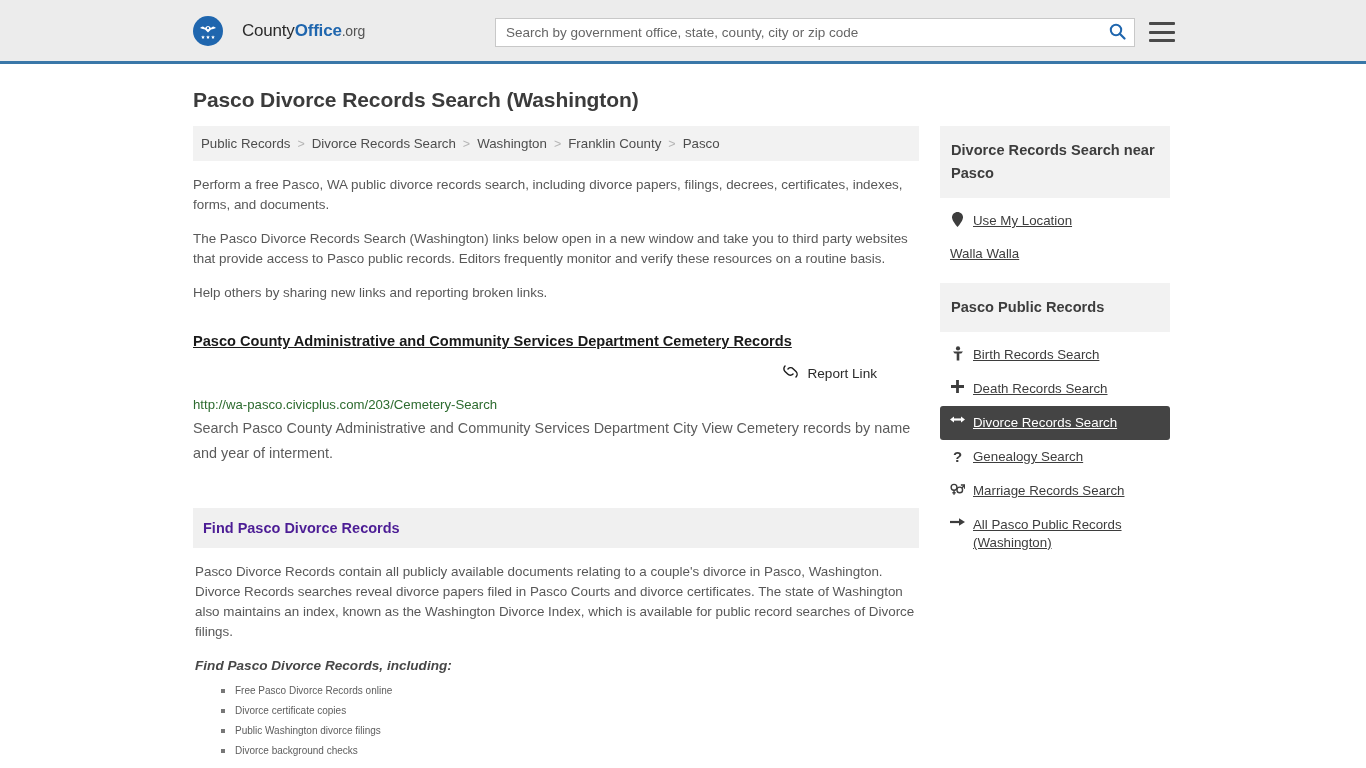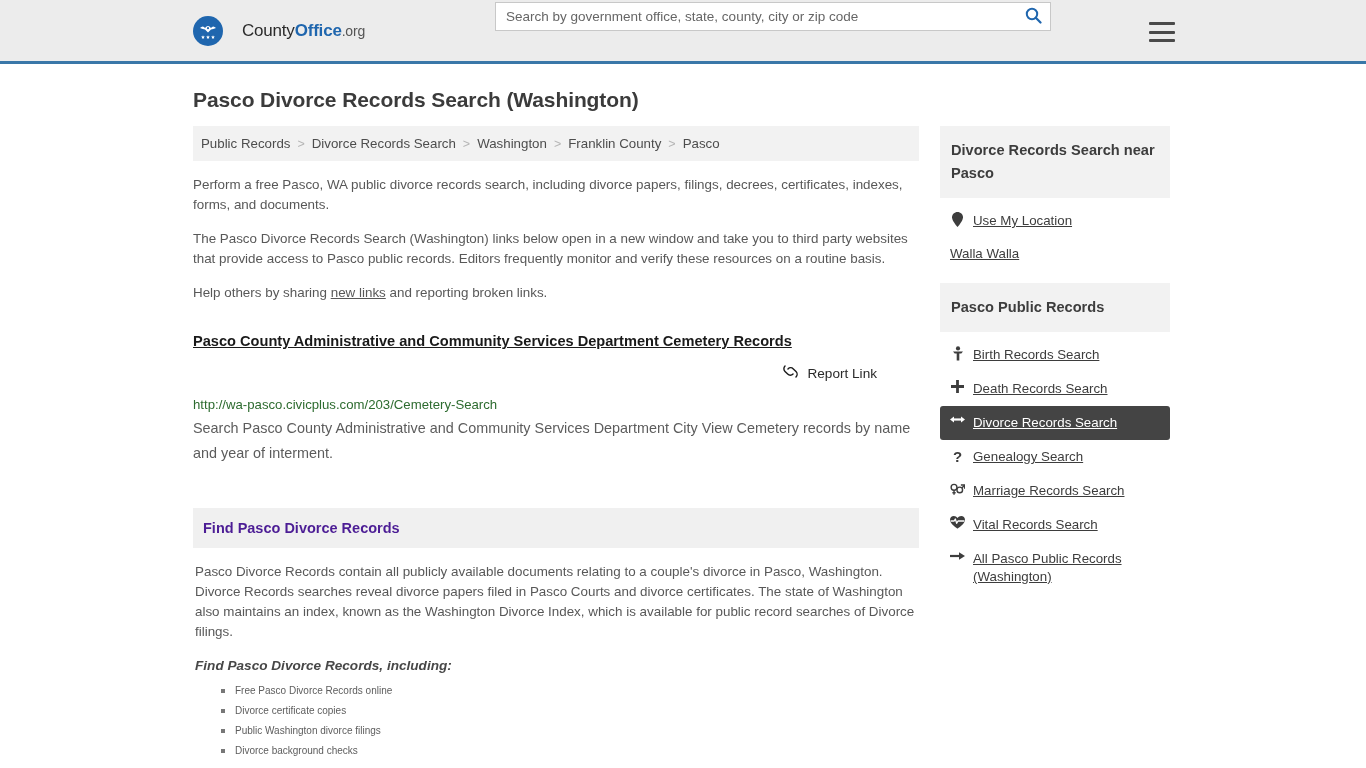--- a/index.html
+++ b/index.html
@@ -41,22 +41,22 @@
     color: #2b2b2b;
     letter-spacing: -0.2px;
     white-space: nowrap;
   }
   .logo-text .b { color: #1f66ae; font-weight: bold; }
   .logo-text .o { color: #555; font-size: 14px; }
 
   .search-box {
     position: absolute;
     left: 495px;
-    top: 2px;
-    width: 556px;
+    top: 18px;
+    width: 640px;
     height: 29px;
     background: #ffffff;
     border: 1px solid #c8c8c8;
     display: flex;
     align-items: center;
   }
   .search-input {
     flex: 1;
     border: none;
     outline: none;
@@ -122,21 +122,21 @@
   }
   .crumb-sep { color: #b5b5b5; margin: 0 7px; font-size: 12.5px; }
 
   
   .para {
     font-size: 13.4px;
     line-height: 20px;
     color: #585858;
     margin: 0 0 14px 0;
   }
-  .para a { color: #585858; text-decoration: underline; }
+  .para a { color: #585858; }
 
   
   .record-block { margin-top: 28px; }
   .record-title {
     display: inline-block;
     font-size: 14.6px;
     font-weight: bold;
     color: #1a1a1a;
     text-decoration: underline;
     cursor: pointer;
@@ -418,29 +418,20 @@
                   <line x1="2.5" y1="11" x2="6.1" y2="11"></line>
                   <circle cx="10.4" cy="8.0" r="3.0"></circle>
                   <line x1="12.6" y1="5.9" x2="15.3" y2="3.2"></line>
                   <path d="M11.6 2.8 H15.6 V6.6"></path>
                 </g>
               </svg>
             </span>
             <span class="label">Marriage Records Search</span>
           </div>
 
-          <div class="side-item">
-            <span class="ico">
-              <svg width="15" height="13" viewBox="0 0 15 13">
-                <path d="M7.5 12.5 C7.5 12.5 0 7.8 0 3.9 C0 1.6 1.7 0 3.8 0 C5.3 0 6.7 0.9 7.5 2.1 C8.3 0.9 9.7 0 11.2 0 C13.3 0 15 1.6 15 3.9 C15 7.8 7.5 12.5 7.5 12.5 Z" fill="#3d3d3d"></path>
-                <path d="M0.6 5.0 H4.2 L5.3 3.0 L6.7 7.3 L8.0 5.0 H14.4" stroke="#ffffff" stroke-width="1.3" fill="none" stroke-linejoin="round"></path>
-              </svg>
-            </span>
-            <span class="label">Vital Records Search</span>
-          </div>
 
           <div class="side-item">
             <span class="ico">
               <svg width="15" height="12" viewBox="0 0 15 12">
                 <g fill="#3d3d3d">
                   <rect x="0" y="4.9" width="11" height="2.2"></rect>
                   <path d="M15 6 L9 2.3 L9 9.7 Z"></path>
                 </g>
               </svg>
             </span>

